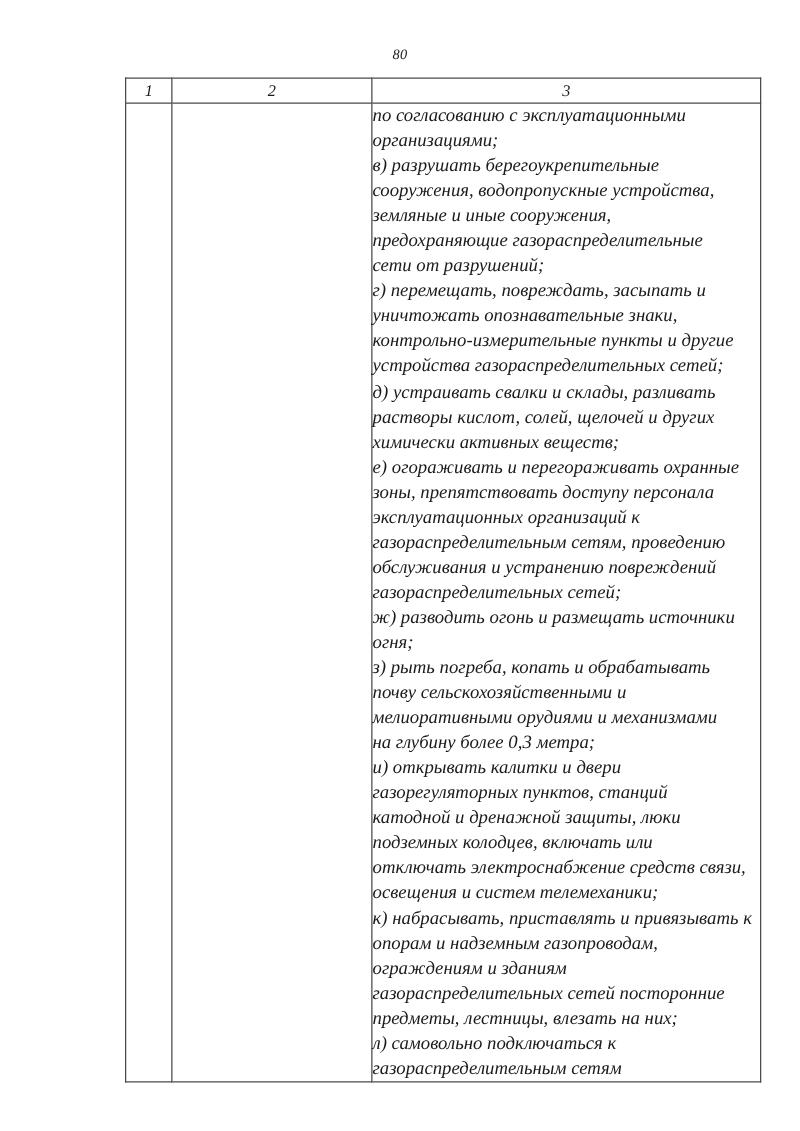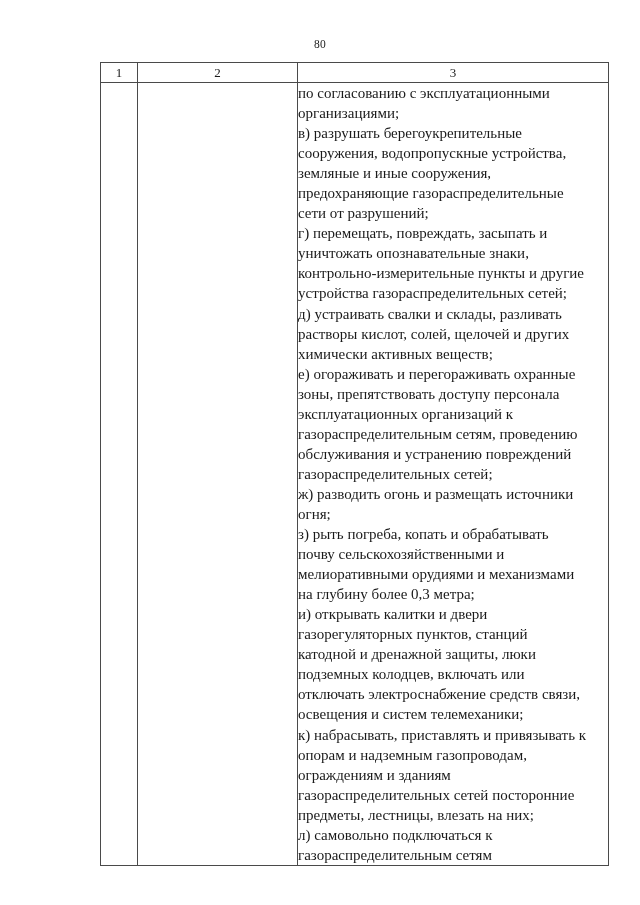--- a/index.html
+++ b/index.html
@@ -15,20 +15,21 @@
     color: #1a1a1a;
     position: relative;
     overflow: hidden;
   }
 
   .page {
     position: absolute;
     left: 0; top: 0;
     width: 640px;
     height: 905px;
+    font-style: italic;
   }
 
   
   .page-number {
     position: absolute;
     top: 38px;
     left: 0;
     width: 640px;
     text-align: center;
     font-size: 11.5px;

